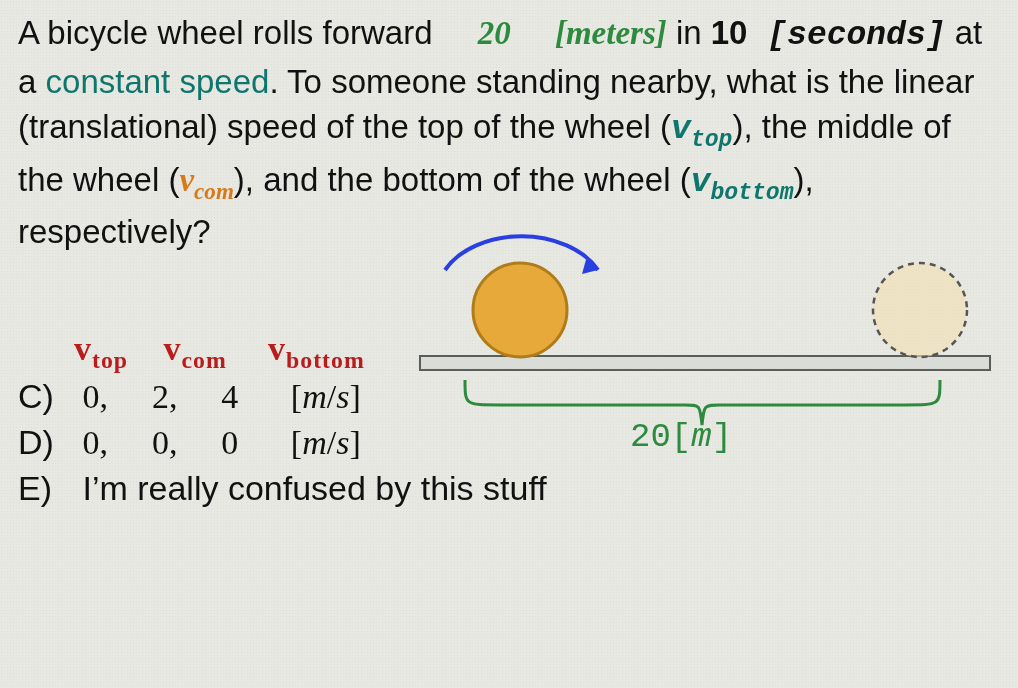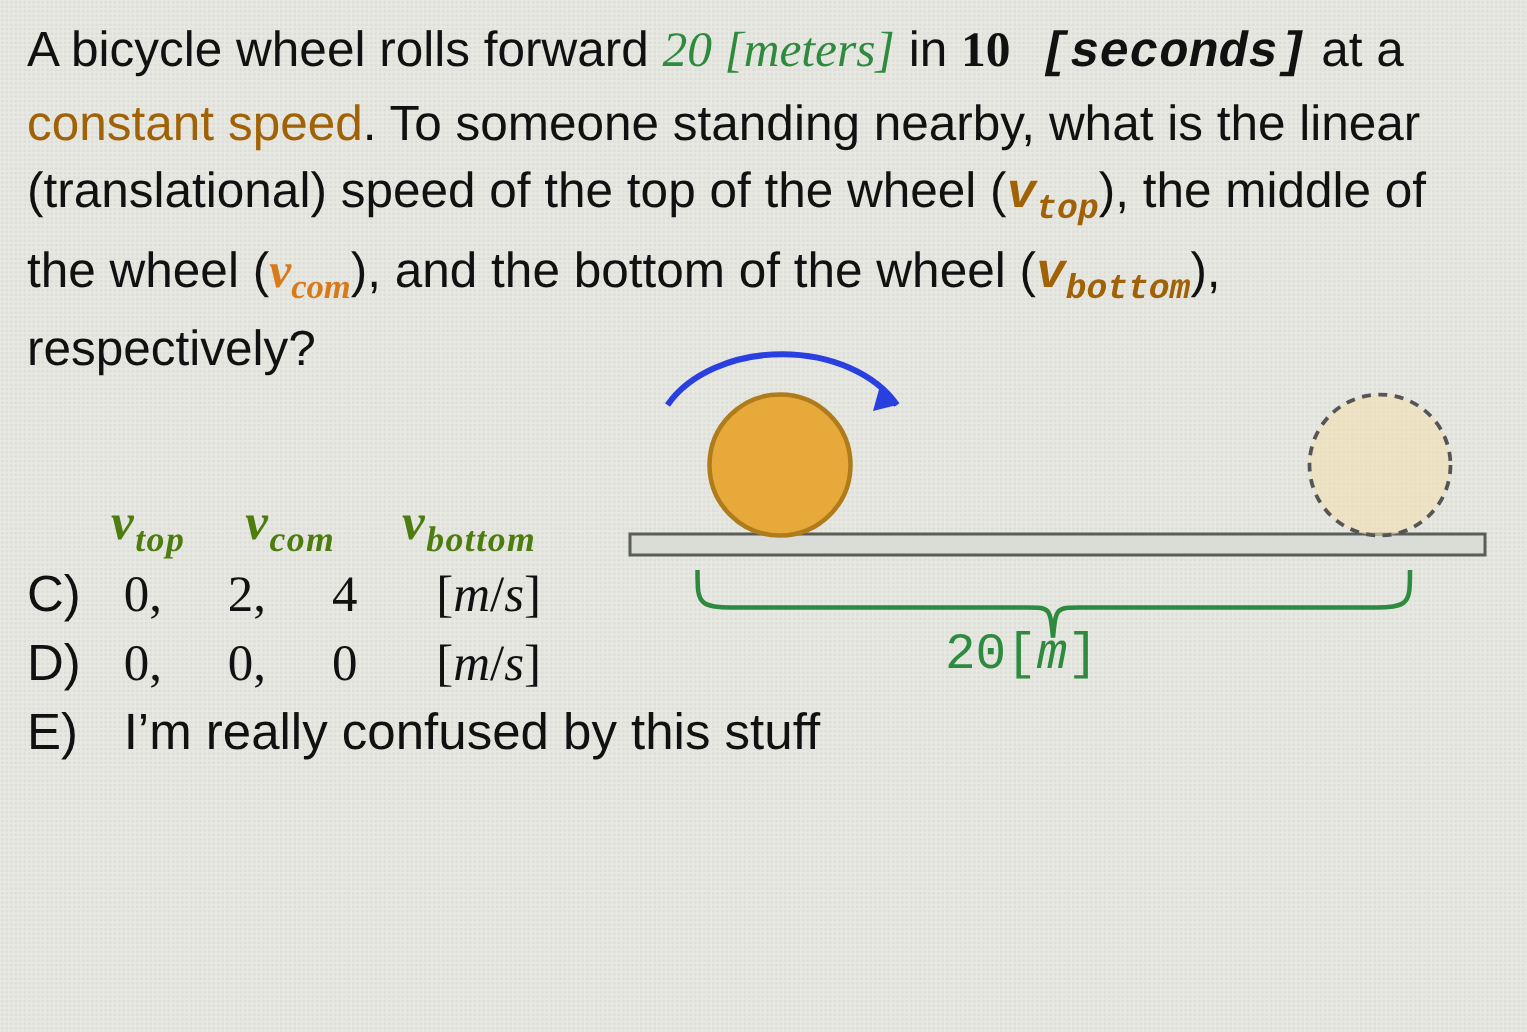--- a/index.html
+++ b/index.html
@@ -24,38 +24,37 @@
     background-position: 0 0, 2px 2px;
     pointer-events: none;
   }
   .content {
     position: relative;
     padding: 10px 18px;
     font-size: 33px;
     line-height: 1.38;
     color: #111;
   }
-  .green { color: #2d8a3e; font-weight: normal; font-family: "Times New Roman", serif; font-style: italic; }
-  .bold  { font-weight: bold; font-family: Liberation Serif, serif; margin-top: 24px; }
+  .green { color: #2d8a3e; font-weight: bold; font-family: "Times New Roman", serif; font-style: italic; margin-left: 36px; }
+  .bold  { font-weight: bold; font-family: Liberation Sans, sans-serif; margin-top: 24px; }
   .boldi { font-weight: bold; font-family: Liberation Mono, monospace; font-style: italic;}
-  .blue  { color: #a16207; }
+  .blue  { color: #0f766e; }
   .orange { color: #d87a1a; font-weight: bold; font-family: "Times New Roman", serif; font-style: italic;}
   .sub   { font-size: 0.7em; vertical-align: sub; }
 
   .options {
     position: absolute;
     left: 18px;
     top: 330px;
     width: 600px;
   }
   .opt-headers {
     font-size: 34px;
-    color: #4d7c0f;
+    color: #b91c1c;
     font-family: "Times New Roman", serif;
-    font-style: italic;
     font-weight: bold;
     margin-left: 56px;
     letter-spacing: 1px;
   }
   .opt-headers span { display:inline-block; }
   .hd1 { width: 80px; }
   .hd2 { width: 95px; }
   .hd3 { width: 130px; }
 
   .opt-row {

